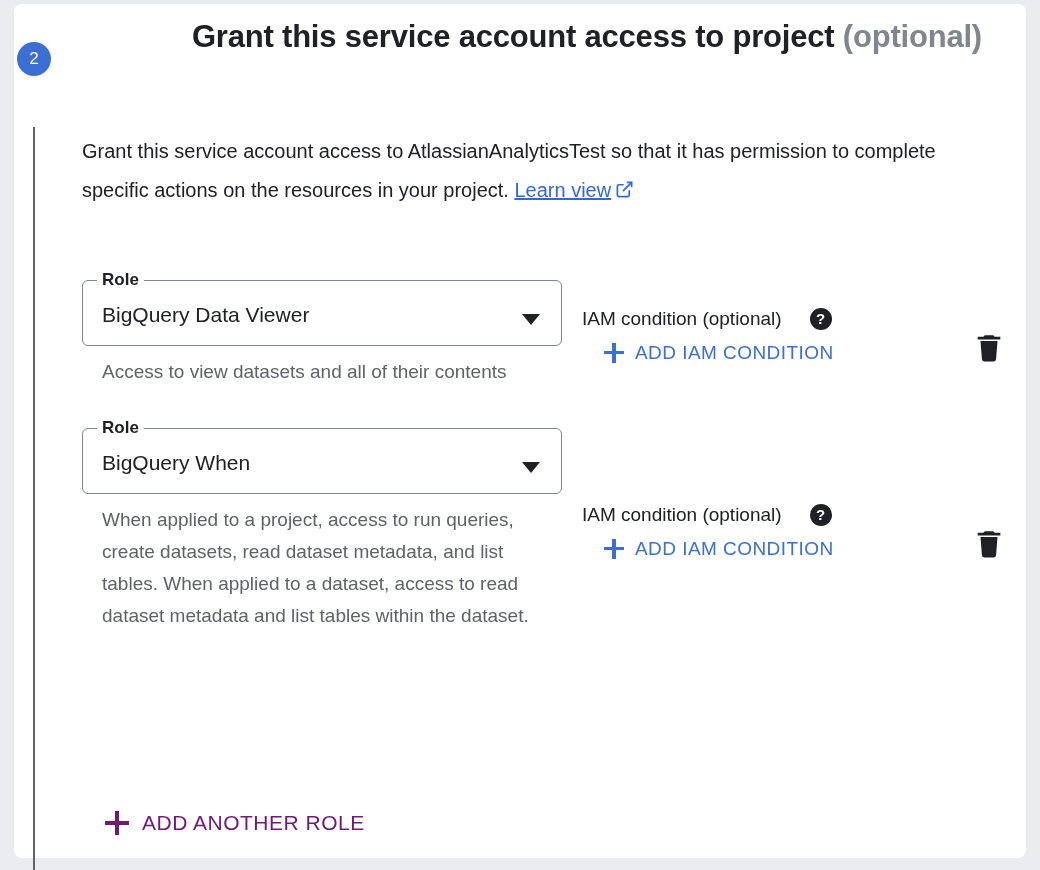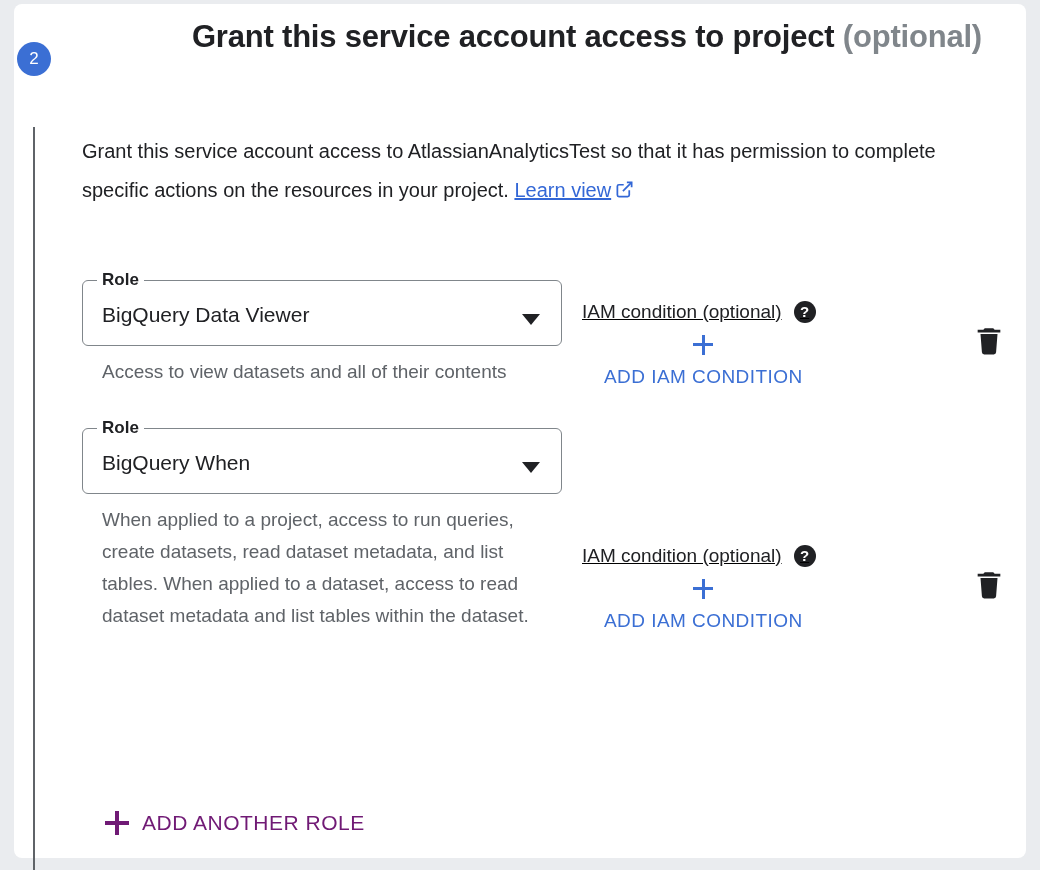--- a/index.html
+++ b/index.html
@@ -108,21 +108,21 @@
   .roles {
     position: absolute;
     left: 82px;
     top: 272px;
     width: 930px;
   }
 
   .role-row {
     position: relative;
     display: flex;
-    align-items: flex-end;
+    align-items: center;
   }
   .role-row + .role-row {
     margin-top: 32px;
   }
 
   .role-left {
     width: 500px;
     flex: 0 0 500px;
   }
 
@@ -195,22 +195,21 @@
 
   
   .role-right {
     flex: 1 1 auto;
     position: relative;
     padding-top: 10px;
   }
   .iam-label-row {
     display: flex;
     align-items: center;
-    gap: 12px;
-    text-decoration: underline;
+    gap: 28px;
   }
   .iam-label {
     font-size: 19px;
     color: #202124;
     line-height: 24px;
     white-space: nowrap;
   }
   .help-icon {
     width: 22px;
     height: 22px;
@@ -230,21 +229,20 @@
     align-items: center;
     gap: 11px;
     margin-top: 11px;
     margin-left: 22px;
     color: #3b6fd4;
     font-size: 19px;
     letter-spacing: 0.45px;
     cursor: pointer;
     width: fit-content;
     white-space: nowrap;
-    flex-direction: column;
   }
   .plus {
     position: relative;
     width: 20px;
     height: 20px;
     flex: 0 0 20px;
   }
   .plus::before, .plus::after {
     content: "";
     position: absolute;

